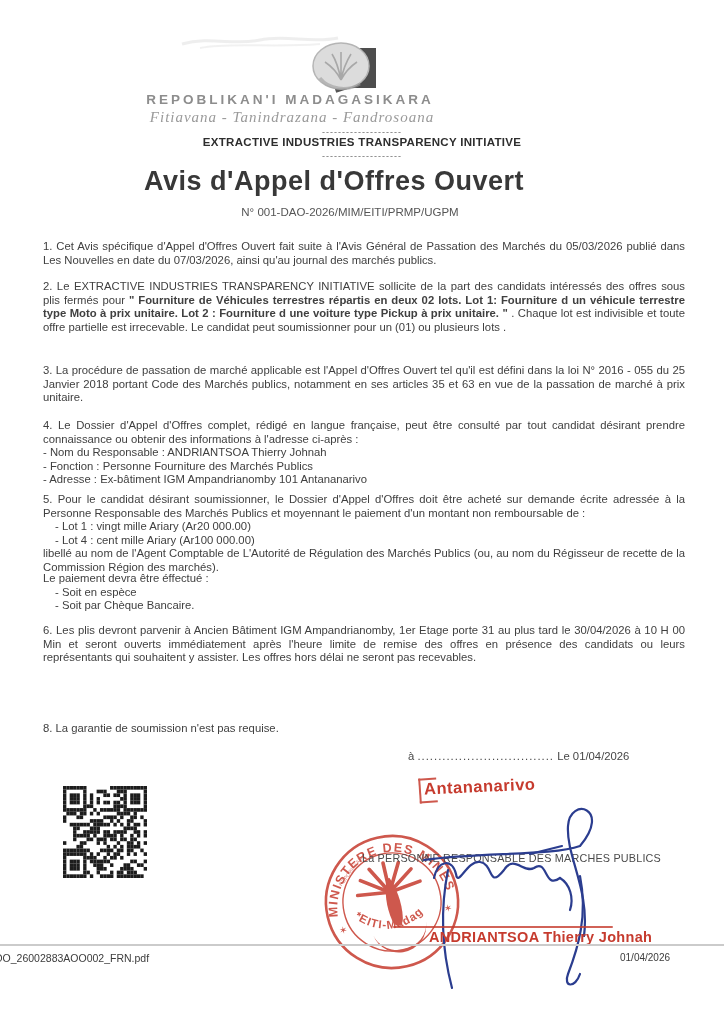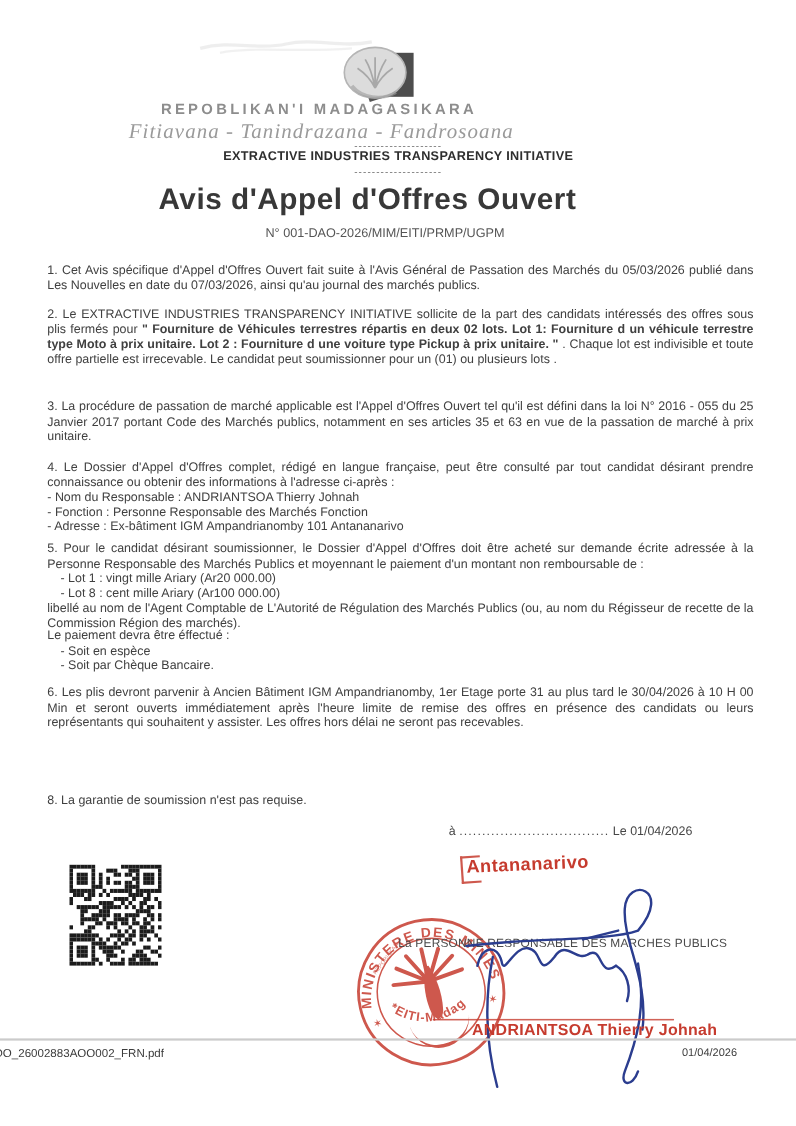--- a/index.html
+++ b/index.html
@@ -9,21 +9,21 @@
     color:#3f3f3f;overflow:hidden;margin:0 auto;
   }
   .abs{position:absolute;}
   
   .smudge{left:180px;top:26px;opacity:.45;}
   .logo-wrap{left:308px;top:40px;}
   .country{left:0;top:92px;width:580px;text-align:center;
     font-size:13.5px;font-weight:bold;letter-spacing:3px;color:#8d8d8d;}
   .motto{left:0;top:109px;width:584px;text-align:center;
     font-family:"Liberation Serif","DejaVu Serif",serif;
-    font-style:italic;font-size:19px;color:#9a9a9a;letter-spacing:1px;}
+    font-style:italic;font-size:15px;color:#9a9a9a;letter-spacing:1px;}
   .dashsep{left:0;width:724px;text-align:center;font-size:9px;color:#6b6b6b;letter-spacing:1px;}
   .sep1{top:127px;} .sep2{top:151px;}
   .org{left:0;top:136px;width:724px;text-align:center;
     font-size:11.5px;font-weight:bold;color:#2e2e2e;letter-spacing:.3px;}
   .doc-title{left:0;top:166px;width:668px;text-align:center;
     font-size:27px;font-weight:bold;color:#383838;letter-spacing:.5px;}
   .doc-ref{left:0;top:206px;width:700px;text-align:center;font-size:11.5px;color:#555;}
   
   .para{left:43px;width:642px;font-size:11.3px;line-height:13.6px;
     text-align:justify;color:#404040;}
@@ -73,33 +73,33 @@
   <div class="abs dashsep sep1">--------------------</div>
   <div class="abs org">EXTRACTIVE INDUSTRIES TRANSPARENCY INITIATIVE</div>
   <div class="abs dashsep sep2">--------------------</div>
   <div class="abs doc-title">Avis d'Appel d'Offres Ouvert</div>
   <div class="abs doc-ref">N° 001-DAO-2026/MIM/EITI/PRMP/UGPM</div>
 
   <div class="abs para p1">1.  Cet Avis spécifique d'Appel d'Offres Ouvert fait suite à l'Avis Général de Passation des Marchés du 05/03/2026 publié dans Les Nouvelles en date du 07/03/2026, ainsi qu'au journal des marchés publics.</div>
 
   <div class="abs para p2"><span>2. Le EXTRACTIVE INDUSTRIES TRANSPARENCY INITIATIVE sollicite de la part des candidats intéressés des offres sous plis fermés pour   </span><span class="b">" Fourniture de Véhicules terrestres répartis en deux 02 lots. Lot 1: Fourniture d un véhicule terrestre type Moto à prix unitaire. Lot 2 : Fourniture d une voiture type Pickup à prix unitaire. "</span><span>  . Chaque lot est indivisible et toute offre partielle est irrecevable. Le candidat peut soumissionner pour un (01) ou plusieurs lots .</span></div>
 
-  <div class="abs para p3">3. La procédure de passation de marché applicable est l'Appel d'Offres Ouvert tel qu'il est défini dans la loi N° 2016 - 055 du 25 Janvier 2017 portant Code des Marchés publics, notamment en ses articles 35 et 63 en vue de la passation de marché à prix unitaire.</div>
+  <div class="abs para p3">3. La procédure de passation de marché applicable est l'Appel d'Offres Ouvert tel qu'il est défini dans la loi N° 2016 - 055 du 25 Janvier 2018 portant Code des Marchés publics, notamment en ses articles 35 et 63 en vue de la passation de marché à prix unitaire.</div>
 
   <div class="abs para p4">
     <div>4. Le Dossier d'Appel d'Offres complet, rédigé en langue française, peut être consulté par tout candidat désirant prendre connaissance ou obtenir des informations à l'adresse ci-après :</div>
     <div>- Nom du Responsable : ANDRIANTSOA Thierry Johnah</div>
-    <div>- Fonction : Personne Responsable des Marchés Fonction</div>
+    <div>- Fonction : Personne Fourniture des Marchés Publics</div>
     <div>- Adresse : Ex-bâtiment IGM Ampandrianomby 101 Antananarivo</div>
   </div>
 
   <div class="abs para p5">
     <div>5. Pour le candidat désirant soumissionner, le Dossier d'Appel d'Offres doit être acheté sur demande écrite adressée à la Personne Responsable des Marchés Publics et moyennant le paiement d'un montant non remboursable de :</div>
     <div class="indent">- Lot 1 : vingt mille Ariary (Ar20 000.00)</div>
-    <div class="indent">- Lot 8 : cent mille Ariary (Ar100 000.00)</div>
+    <div class="indent">- Lot 4 : cent mille Ariary (Ar100 000.00)</div>
     <div>libellé au nom de l'Agent Comptable de L'Autorité de Régulation des Marchés Publics (ou, au nom du Régisseur de recette de la Commission Région des marchés).</div>
   </div>
 
   <div class="abs para pay">
     <div>Le paiement devra être éffectué :</div>
     <div class="indent">- Soit en espèce</div>
     <div class="indent">- Soit par Chèque Bancaire.</div>
   </div>
 
   <div class="abs para p6">6. Les plis devront parvenir à Ancien Bâtiment IGM Ampandrianomby, 1er Etage porte 31 au plus tard le 30/04/2026 à 10 H 00 Min et seront ouverts immédiatement après l'heure limite de remise des offres en présence des candidats ou leurs représentants qui souhaitent y assister. Les offres hors délai ne seront pas recevables.</div>

